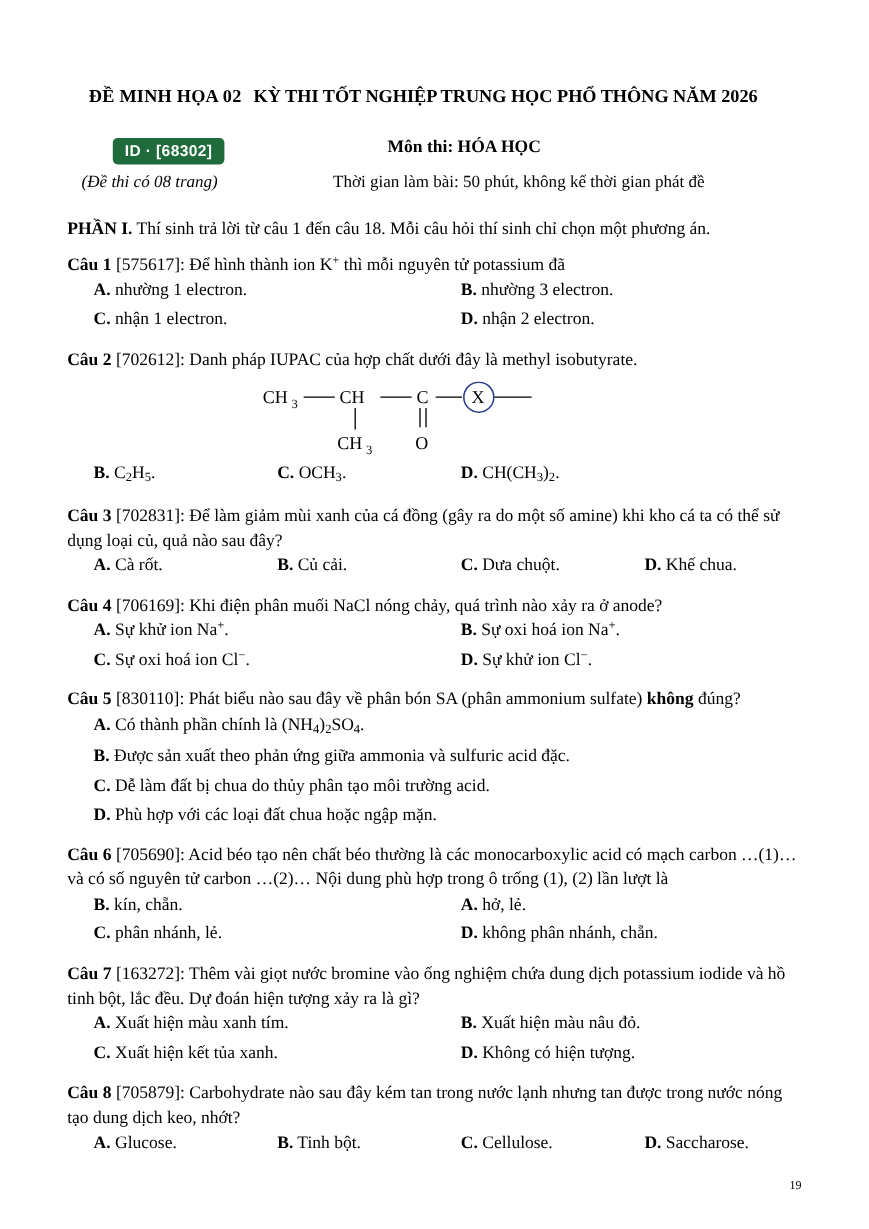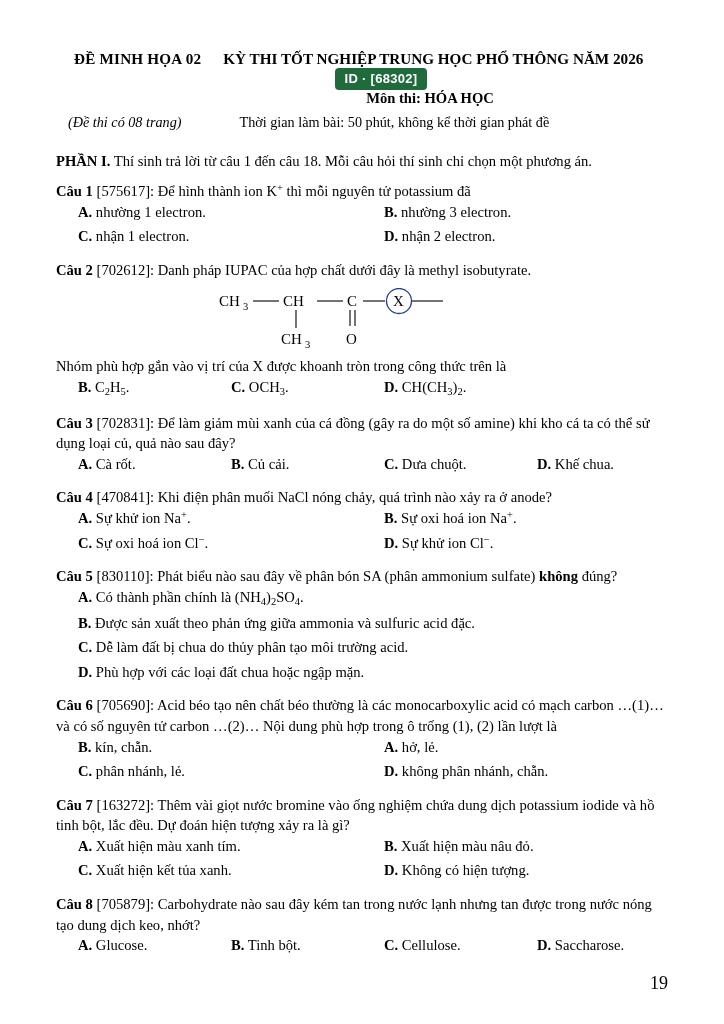--- a/index.html
+++ b/index.html
@@ -18,48 +18,46 @@
   .page {
     position: absolute;
     left: 0; top: 0;
     width: 724px;
     height: 1024px;
     padding: 0;
   }
   .content {
     position: absolute;
     left: 56px;
-    top: 50px;
+    top: 72px;
     width: 612px;
   }
 
   
   .header-row {
     display: flex;
     align-items: baseline;
     justify-content: flex-start;
   }
   .exam-code {
     font-weight: bold;
     font-size: 15.2px;
     letter-spacing: 0.2px;
     white-space: nowrap;
     padding-left: 18px;
   }
   .exam-title {
     font-weight: bold;
     font-size: 15.2px;
     white-space: nowrap;
-    padding-left: 22px;
+    padding-left: 10px;
   }
   .header-row2 {
     display: flex;
-    align-items: center;
-    margin-top: 0;
-    flex-direction: column;
+    margin-top: 25px;
   }
   .idbadge {
     background: #1f6b3b;
     color: #ffffff;
     font-family: "Liberation Sans", sans-serif;
     font-weight: bold;
     font-size: 13px;
     padding: 3px 10px 4px 10px;
     border-radius: 4px;
     letter-spacing: 0.3px;
@@ -68,20 +66,21 @@
   .subject {
     font-weight: bold;
     font-size: 14.6px;
     margin-left: 136px;
     white-space: nowrap;
   }
   .header-row3 {
     display: flex;
     align-items: center;
     margin-top: 7px;
+    gap: 38px;
   }
   .pagecount {
     font-style: italic;
     font-size: 14.2px;
     margin-left: 12px;
     white-space: nowrap;
   }
   .timing {
     font-size: 14.2px;
     margin-left: 58px;
@@ -145,21 +144,21 @@
     margin: 8px 0 4px 0;
     display: flex;
     justify-content: center;
   }
   .formula svg { display: block; }
 
   .footer-page {
     position: absolute;
     right: 56px;
     bottom: 30px;
-    font-size: 18px;
+    font-size: 10px;
   }
 </style>
 </head>
 <body>
 
 <div class="page">
   <div class="content">
 
     <div class="header-row">
       <div class="exam-code">ĐỀ MINH HỌA 02</div>
@@ -210,42 +209,41 @@
         <line x1="195" y1="13" x2="226" y2="13" stroke="#000" stroke-width="1.1"></line>
         <line x1="79" y1="22" x2="79" y2="40" stroke="#000" stroke-width="1.1"></line>
         <text x="64" y="56" font-family="Liberation Serif, serif" font-size="15">CH</text>
         <text x="88" y="60" font-family="Liberation Serif, serif" font-size="10.5">3</text>
         <line x1="133" y1="22" x2="133" y2="38" stroke="#000" stroke-width="1.1"></line>
         <line x1="138" y1="22" x2="138" y2="38" stroke="#000" stroke-width="1.1"></line>
         <text x="129" y="56" font-family="Liberation Serif, serif" font-size="15">O</text>
       </svg>
     </div>
 
-    <div class="q" style="margin-top:6px">Nhóm phù hợp gắn vào vị trí của X được khoanh tròn trong công thức trên là</div>
 
     <div class="opts four-col">
       <div class="opt"><span class="ol">B.</span> <span>C</span><sub>2</sub><span>H</span><sub>5</sub><span>.</span></div>
       <div class="opt"><span class="ol">C.</span> <span>OCH</span><sub>3</sub><span>.</span></div>
       <div class="opt"><span class="ol">D.</span> <span>CH(CH</span><sub>3</sub><span>)</span><sub>2</sub><span>.</span></div>
     </div>
 
     <div class="q">
       <span class="qlabel">Câu 3</span>
       <span>[702831]:</span><span> Để làm giảm mùi xanh của cá đồng (gây ra do một số amine) khi kho cá ta có thể sử dụng loại củ, quả nào sau đây?</span>
     </div>
     <div class="opts four-col">
       <div class="opt"><span class="ol">A.</span><span> Cà rốt.</span></div>
       <div class="opt"><span class="ol">B.</span><span> Củ cải.</span></div>
       <div class="opt"><span class="ol">C.</span><span> Dưa chuột.</span></div>
       <div class="opt"><span class="ol">D.</span><span> Khế chua.</span></div>
     </div>
 
     <div class="q">
       <span class="qlabel">Câu 4</span>
-      <span>[470841]:</span><span> Khi điện phân muối NaCl nóng chảy, quá trình nào xảy ra ở anode?</span>
+      <span>[706169]:</span><span> Khi điện phân muối NaCl nóng chảy, quá trình nào xảy ra ở anode?</span>
     </div>
     <div class="opts two-col">
       <div class="opt"><span class="ol">A.</span><span> Sự khử ion Na</span><sup>+</sup><span>.</span></div>
       <div class="opt"><span class="ol">B.</span><span> Sự oxi hoá ion Na</span><sup>+</sup><span>.</span></div>
       <div class="opt"><span class="ol">C.</span><span> Sự oxi hoá ion Cl</span><sup>−</sup><span>.</span></div>
       <div class="opt"><span class="ol">D.</span><span> Sự khử ion Cl</span><sup>−</sup><span>.</span></div>
     </div>
 
     <div class="q">
       <span class="qlabel">Câu 5</span>

